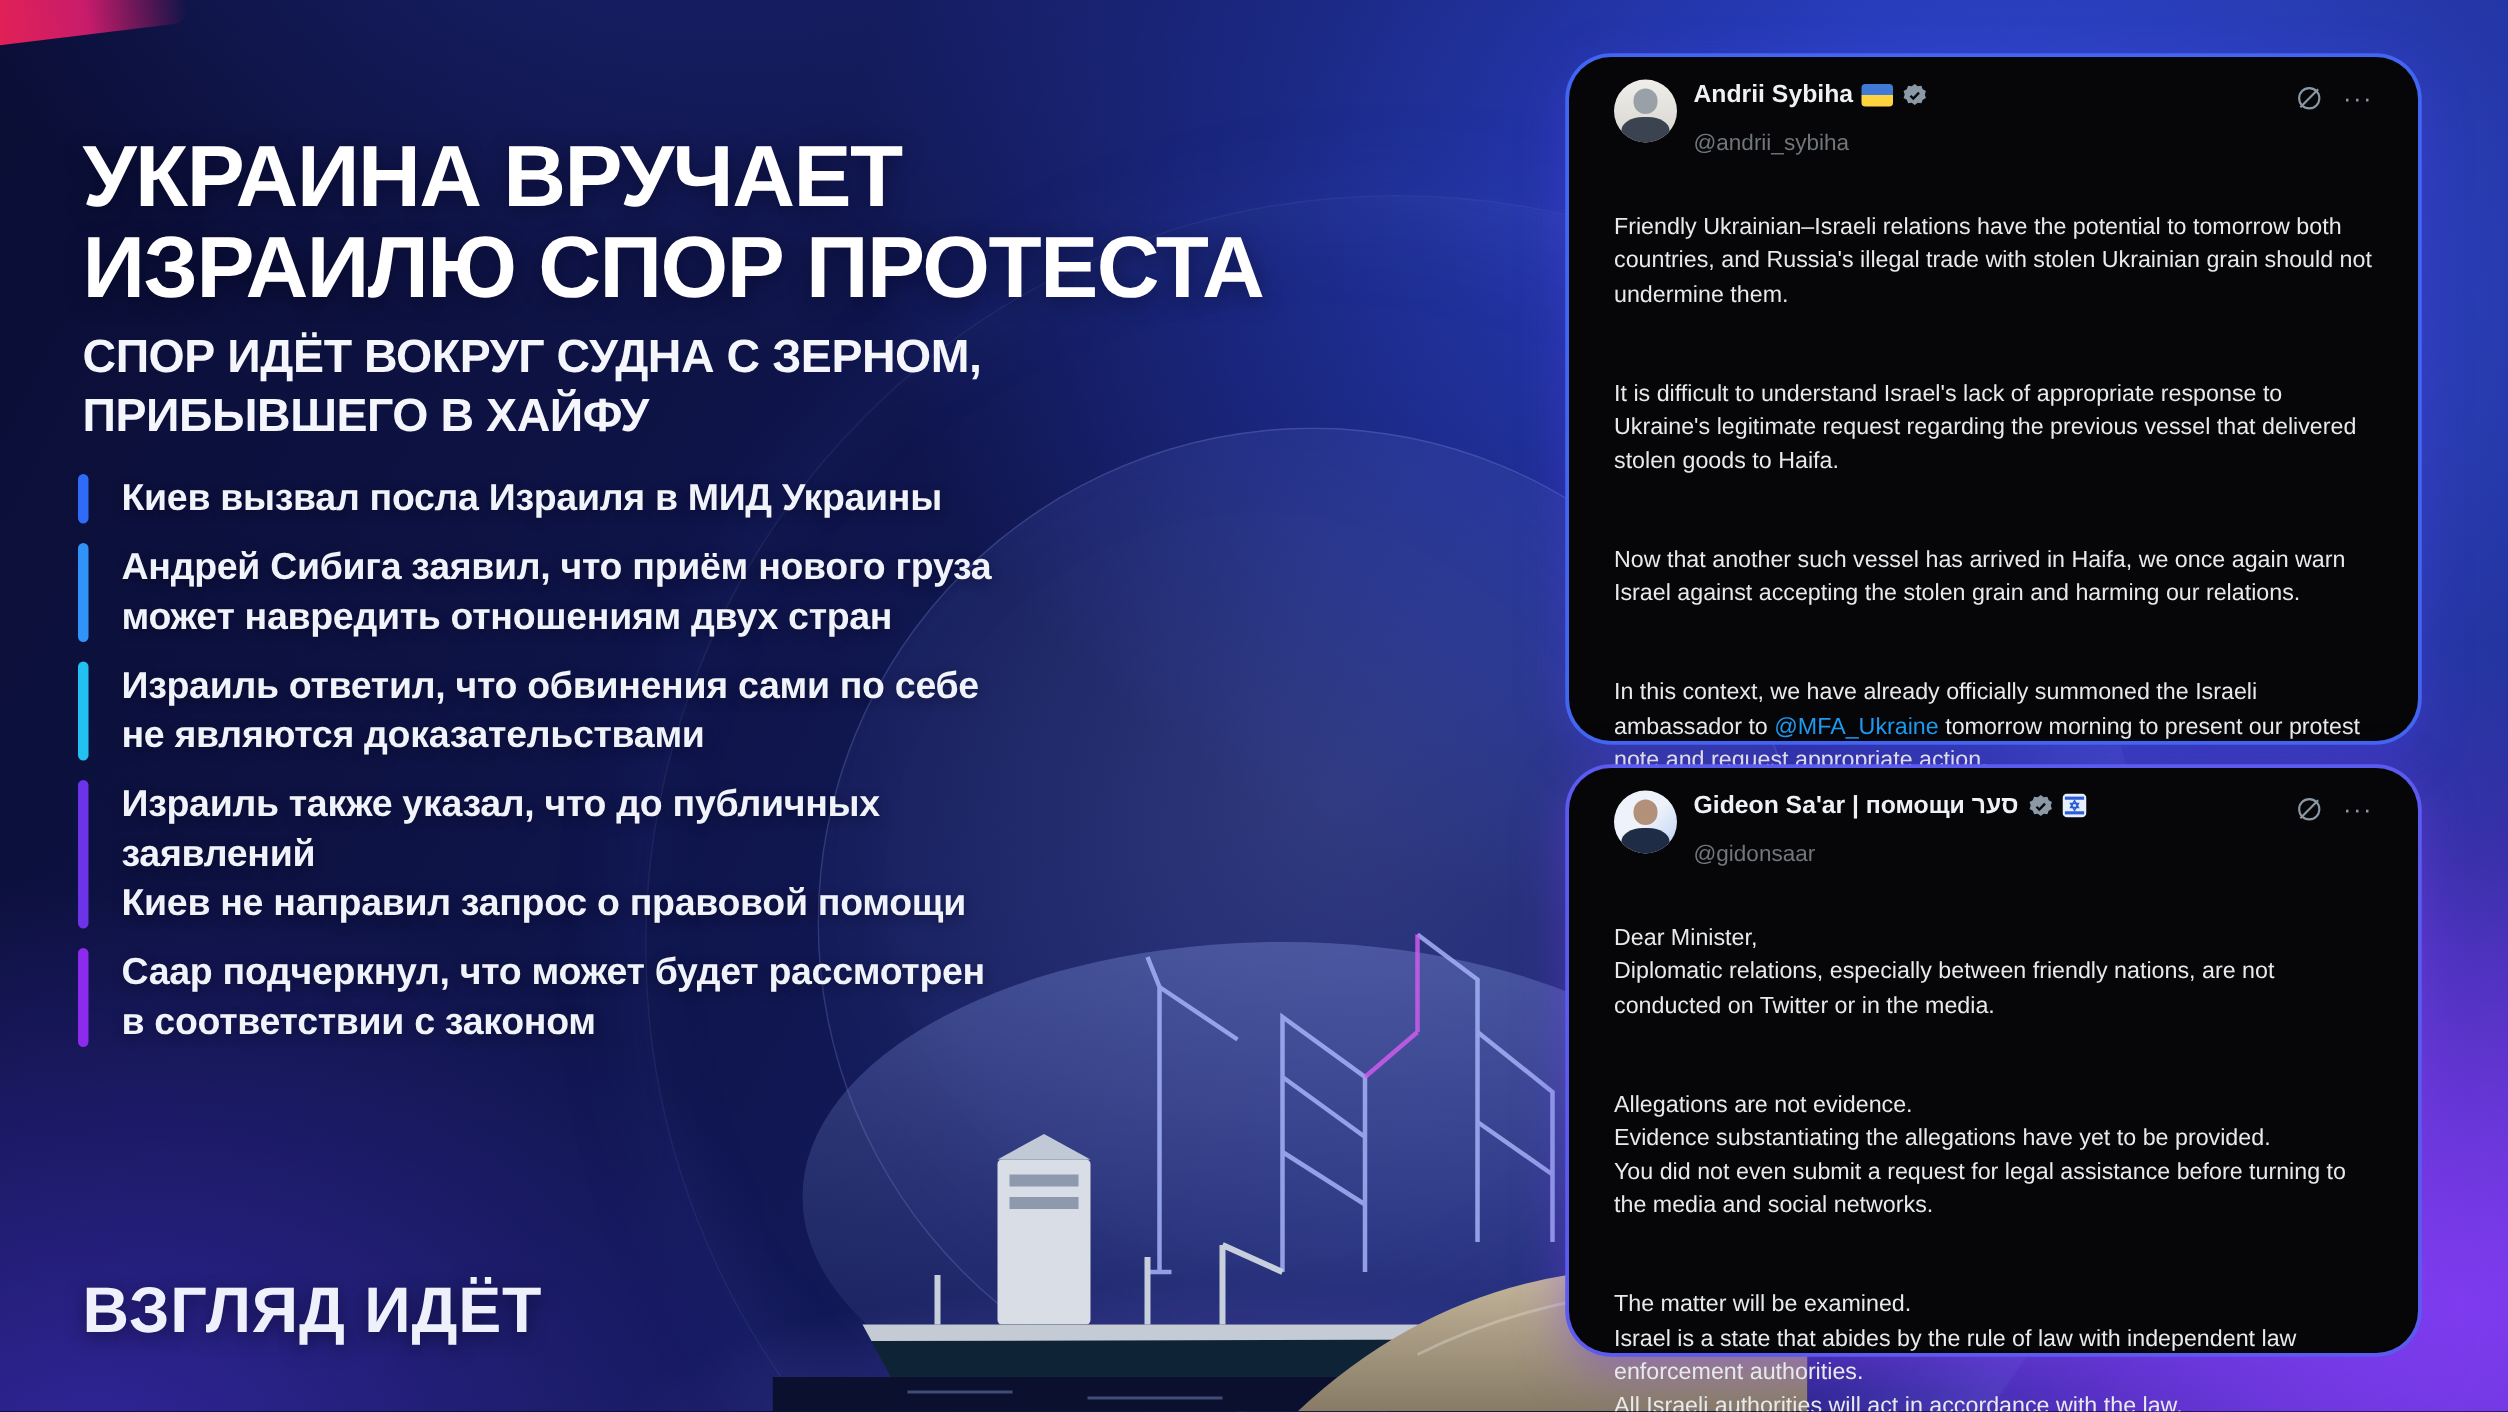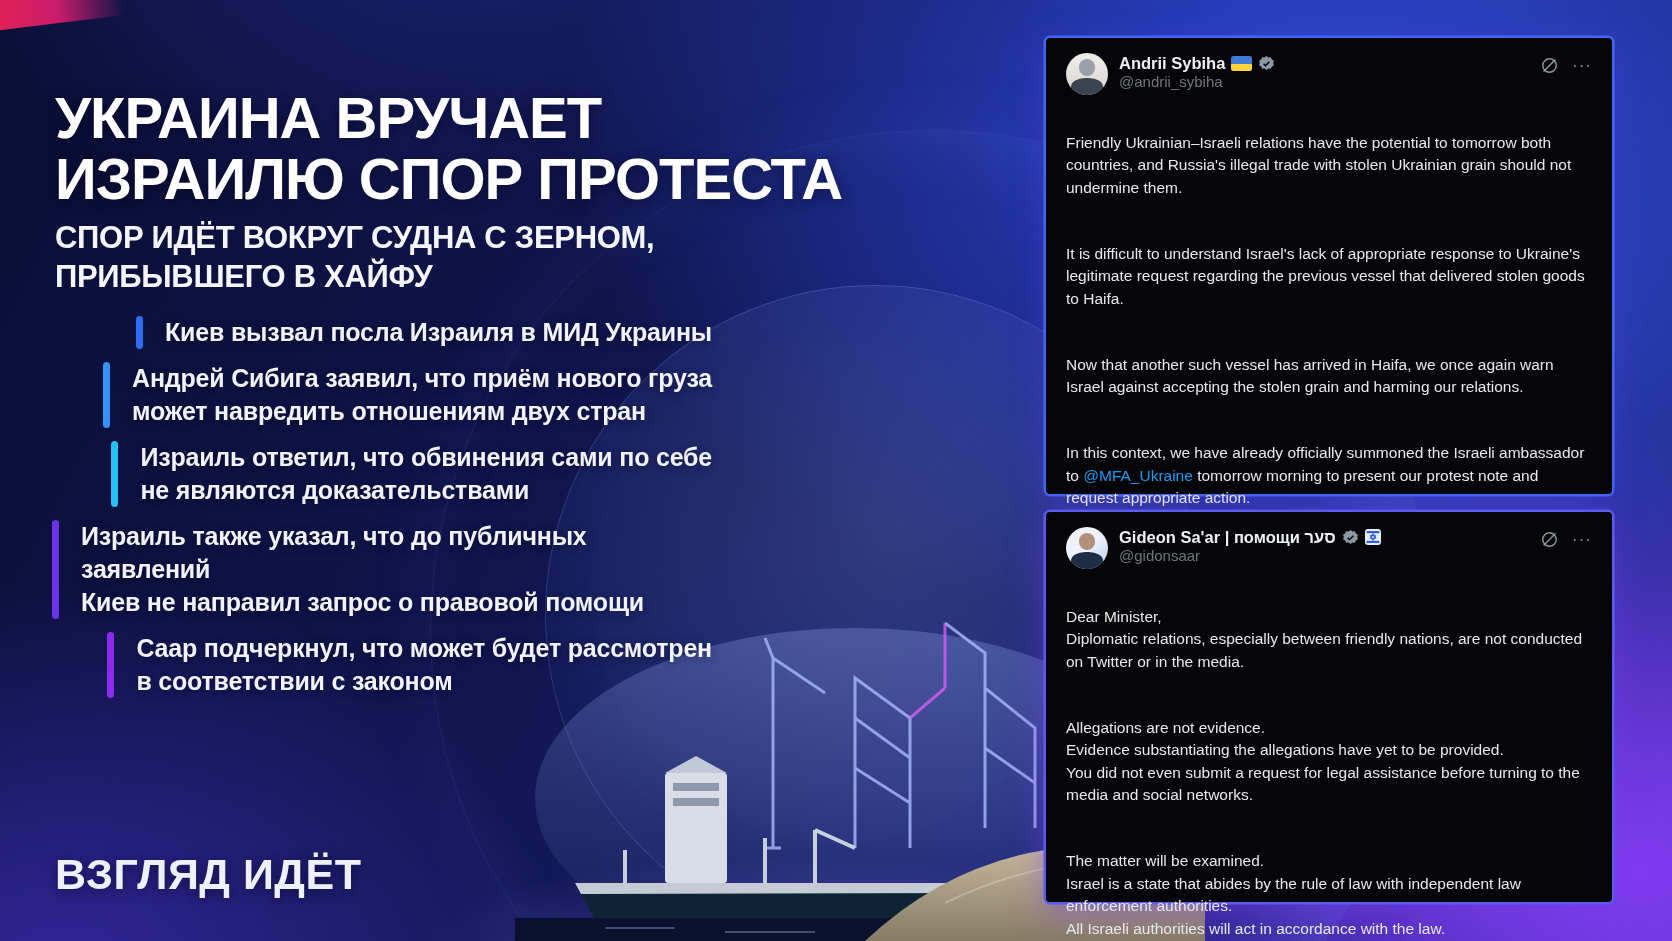--- a/index.html
+++ b/index.html
@@ -33,43 +33,43 @@
     background:radial-gradient(closest-side, rgba(150,120,255,.30), rgba(150,120,255,0)); }
 
   
   .port { left:515px; top:598px; width:690px; height:343px; }
 
   
   .h1 { left:55px; top:48px; color:#fff; font-weight:bold; font-size:58px; line-height:61px; letter-spacing:-1px;
         text-shadow:0 3px 14px rgba(0,0,20,.45); }
   .h2 { left:55px; top:192px; color:#f4f6fc; font-weight:bold; font-size:31px; line-height:39px; letter-spacing:-0.3px; }
   .bullets { left:52px; top:316px; width:660px; display:flex; flex-direction:column; gap:13px; }
-  .bullet { display:flex; gap:22px; align-items:stretch;justify-content:flex-end; }
+  .bullet { display:flex; gap:22px; align-items:stretch; }
   .bar { width:7px; border-radius:4px; flex:0 0 auto; }
   .btxt { color:#f1f3fa; font-weight:bold; font-size:25px; line-height:33px; white-space:pre-line;
           letter-spacing:-0.2px; text-shadow:0 2px 8px rgba(0,0,20,.4); }
   .brand { left:55px; top:850px; color:#eef1fb; font-weight:bold; font-size:43px; letter-spacing:0.5px;
            text-shadow:0 3px 12px rgba(0,0,20,.5); }
 
   
-  .card { position:absolute; left:1046px; width:566px; background:#060608; border-radius:4px;
+  .card { position:absolute; left:1046px; width:566px; background:#060608; border-radius:28px;
           box-shadow:0 0 0 2.5px #4266f2, 0 10px 34px rgba(80,60,225,.45); box-sizing:border-box;
-          padding:15px 20px 12px; }
+          padding:15px 30px 12px; }
   .card2 { box-shadow:0 0 0 2.5px #5b5bf0, 0 10px 34px rgba(120,60,235,.5); }
   .thead { display:flex; align-items:flex-start; }
   .avatar { position:relative; width:42px; height:42px; border-radius:50%; overflow:hidden; margin-right:11px; flex:0 0 auto; }
   .avatar::before { content:""; position:absolute; width:40%; height:40%; border-radius:50%; left:30%; top:14%; }
   .avatar::after  { content:""; position:absolute; width:74%; height:46%; border-radius:46% 46% 0 0; left:13%; top:60%; }
   .av-sybiha { background:linear-gradient(180deg,#f0eeea,#d7d4cf); }
   .av-sybiha::before { background:#9aa0a8; } .av-sybiha::after { background:#3c4350; }
   .av-saar { background:linear-gradient(135deg,#eef3fb 50%, #b9cdf0); }
   .av-saar::before { background:#b39079; } .av-saar::after { background:#1f2c45; }
   .ncol { min-width:0; }
   .nrow { display:flex; align-items:center; gap:6px; color:#eef1f3; font-weight:bold; font-size:16.5px; line-height:20px; }
-  .handle { color:#71767b; font-size:15px; margin-top:0; }
+  .handle { color:#71767b; font-size:15px; margin-top:14px; }
   .flag { width:21px; height:15px; border-radius:2.5px; display:inline-block; }
   .hicons { margin-left:auto; display:flex; align-items:center; gap:13px; padding-top:3px; color:#8b98a5; }
   .hicons svg { display:block; }
   .dots { font-size:17px; letter-spacing:1px; color:#8b98a5; line-height:10px; }
   .tbody { margin-top:14px; color:#e7e9ea; font-size:15.5px; line-height:22.5px; white-space:pre-line; }
   .tbody p { margin:0 0 21px; }
   .tbody p:last-child { margin-bottom:0; }
   .mention { text-decoration:none; }
   .meta { margin-top:16px; color:#71767b; font-size:14.5px; }
   .meta b { color:#e7e9ea; }

